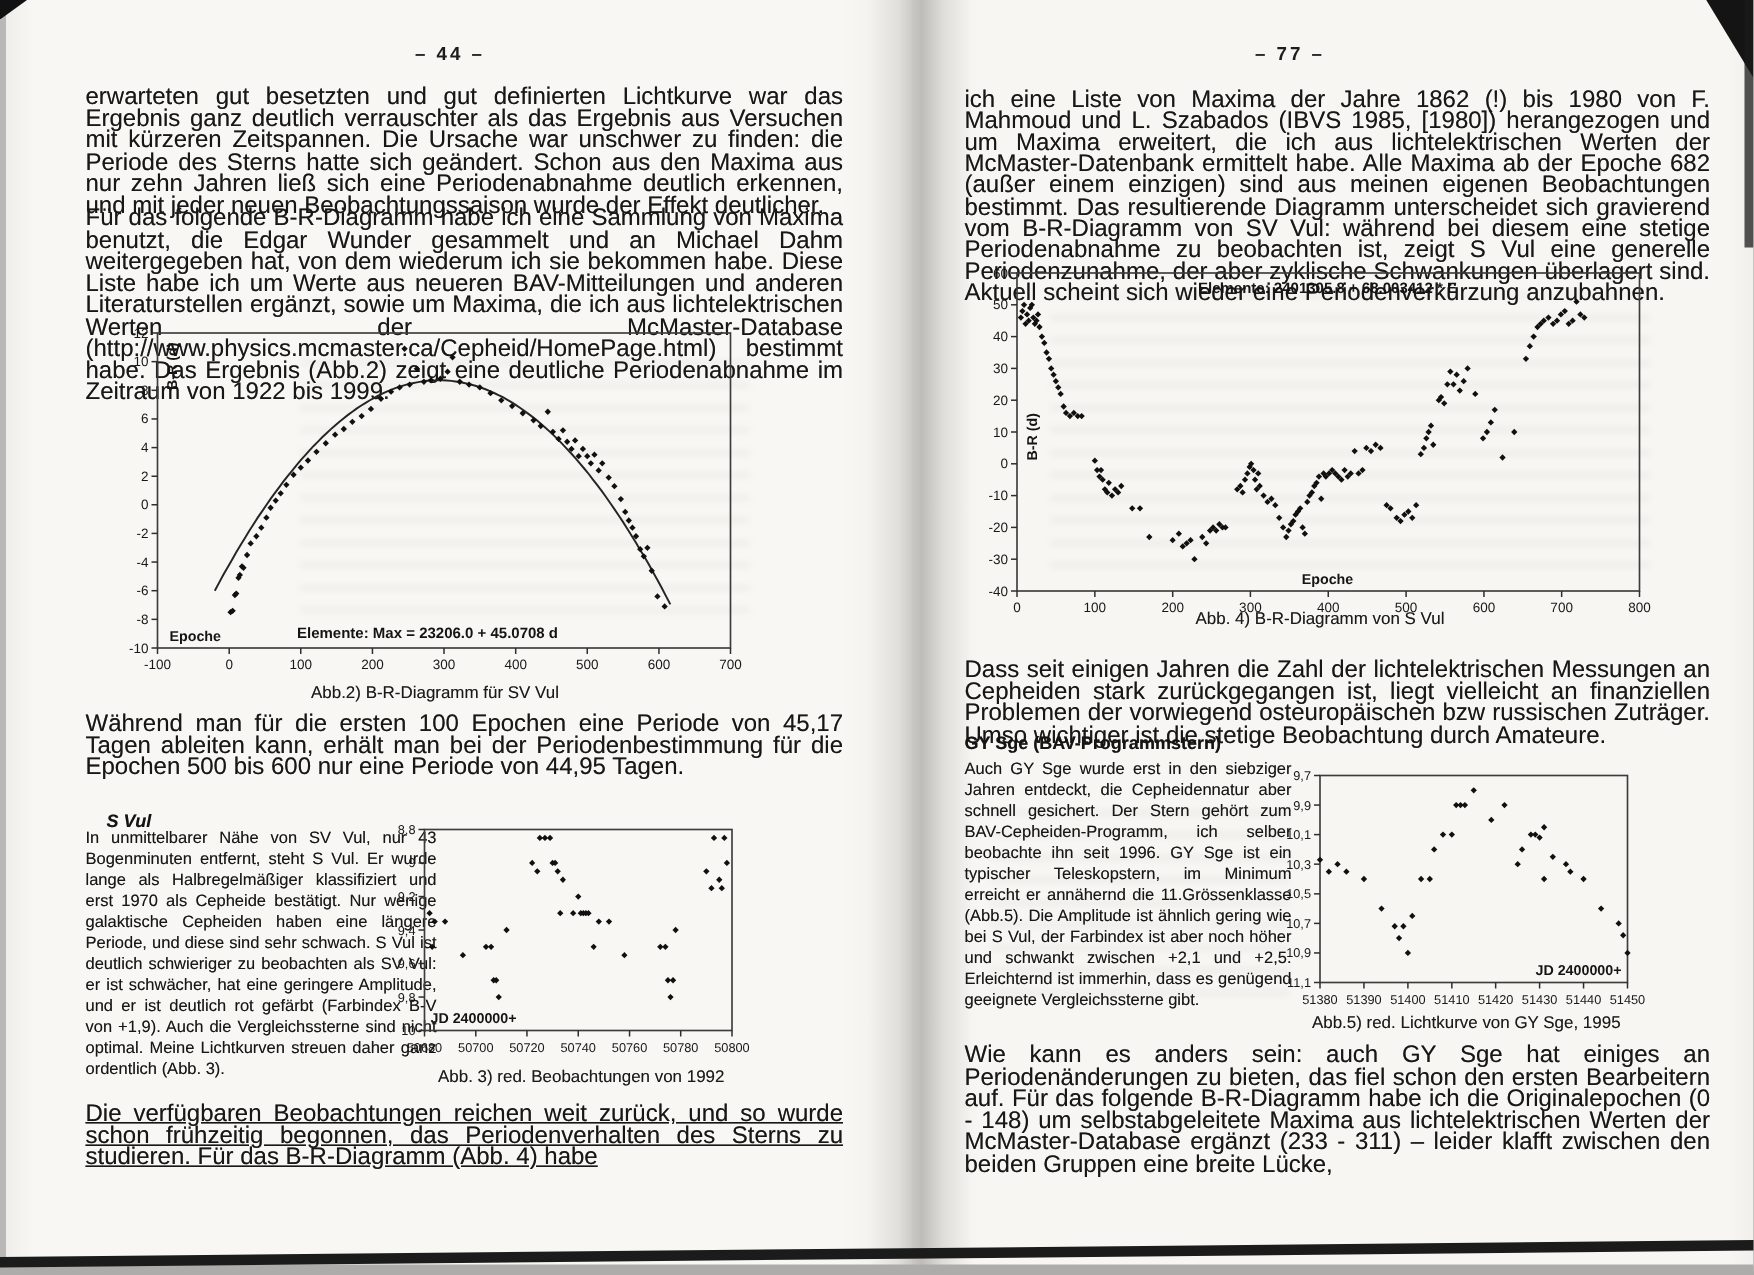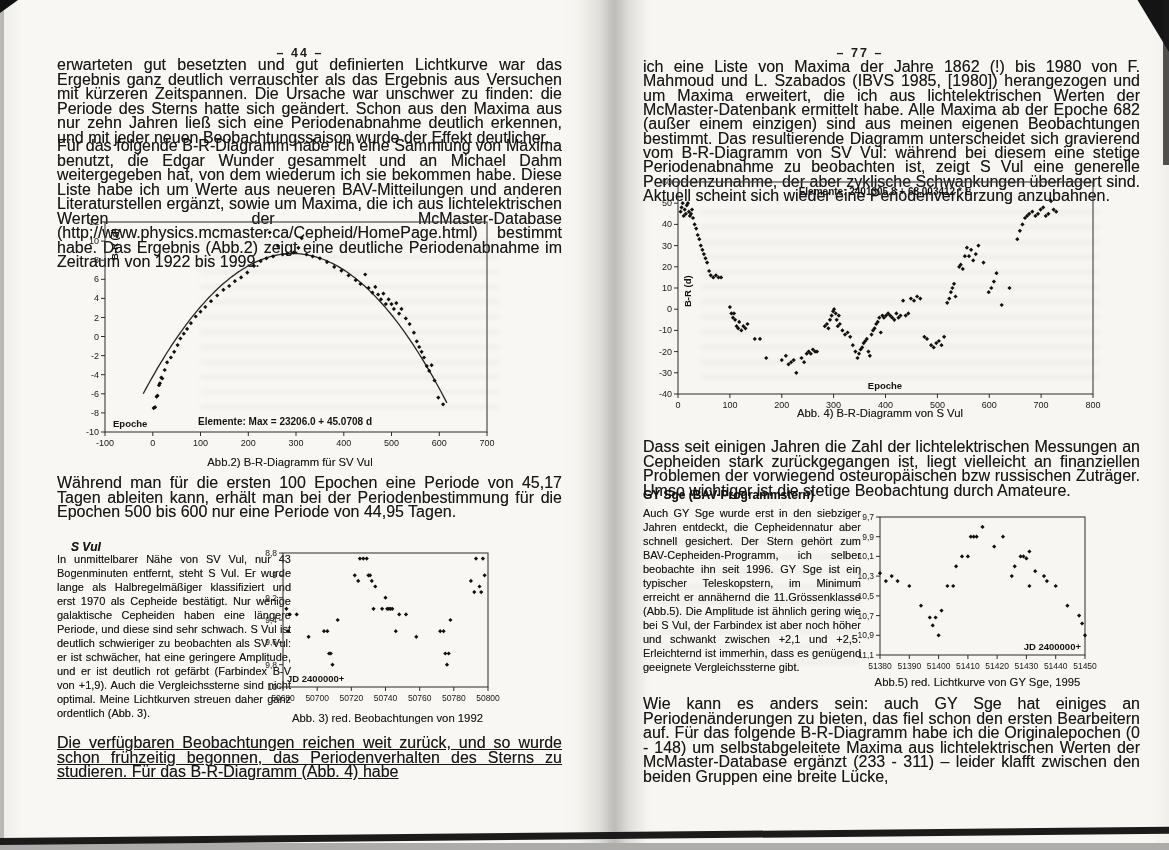--- a/index.html
+++ b/index.html
@@ -7,21 +7,21 @@
     width:1169px;height:850px;position:relative;overflow:hidden;
     background:#b9b8b6;
     font-family:"Liberation Sans",sans-serif;
     -webkit-font-smoothing:antialiased;
   }
   .page{position:absolute;top:0;height:844px;}
   .page-l{left:4px;width:604px;background:linear-gradient(to right,#efeeea 0,#f8f7f3 3%,#f8f7f3 92%,#efeee9 100%);}
   .page-r{left:608px;width:561px;background:linear-gradient(to right,#eceae6 0,#f7f6f2 8%,#f7f6f2 97%,#f0efeb 100%);}
   .fold{position:absolute;left:578px;top:0;width:70px;height:850px;z-index:3;pointer-events:none;
     background:linear-gradient(to right,rgba(0,0,0,0) 0%,rgba(0,0,0,0.07) 30%,rgba(0,0,0,0.20) 52%,rgba(0,0,0,0.08) 72%,rgba(0,0,0,0) 100%);}
-  .pagenum{position:absolute;top:46px;width:360px;text-align:center;font-weight:bold;
+  .pagenum{position:absolute;top:29px;width:360px;text-align:center;font-weight:bold;
     font-size:12.5px;letter-spacing:2px;color:#1d1d1d;z-index:2;}
   .para{position:absolute;text-align:justify;font-size:16px;line-height:14.55px;color:#171717;z-index:2;
     text-shadow:0 0 0.4px rgba(20,20,20,0.5);}
   .colpara{font-size:11px;line-height:14.0px;}
   .heading{position:absolute;font-weight:bold;font-size:12px;color:#141414;z-index:2;
     text-shadow:0 0 0.4px rgba(20,20,20,0.5);}
   .caption{position:absolute;text-align:center;font-size:11.3px;color:#1a1a1a;z-index:2;
     text-shadow:0 0 0.4px rgba(20,20,20,0.45);}
   svg.chart{position:absolute;z-index:2;overflow:visible;}
   svg .frame{fill:none;stroke:#3c3c3c;stroke-width:1.1;}

